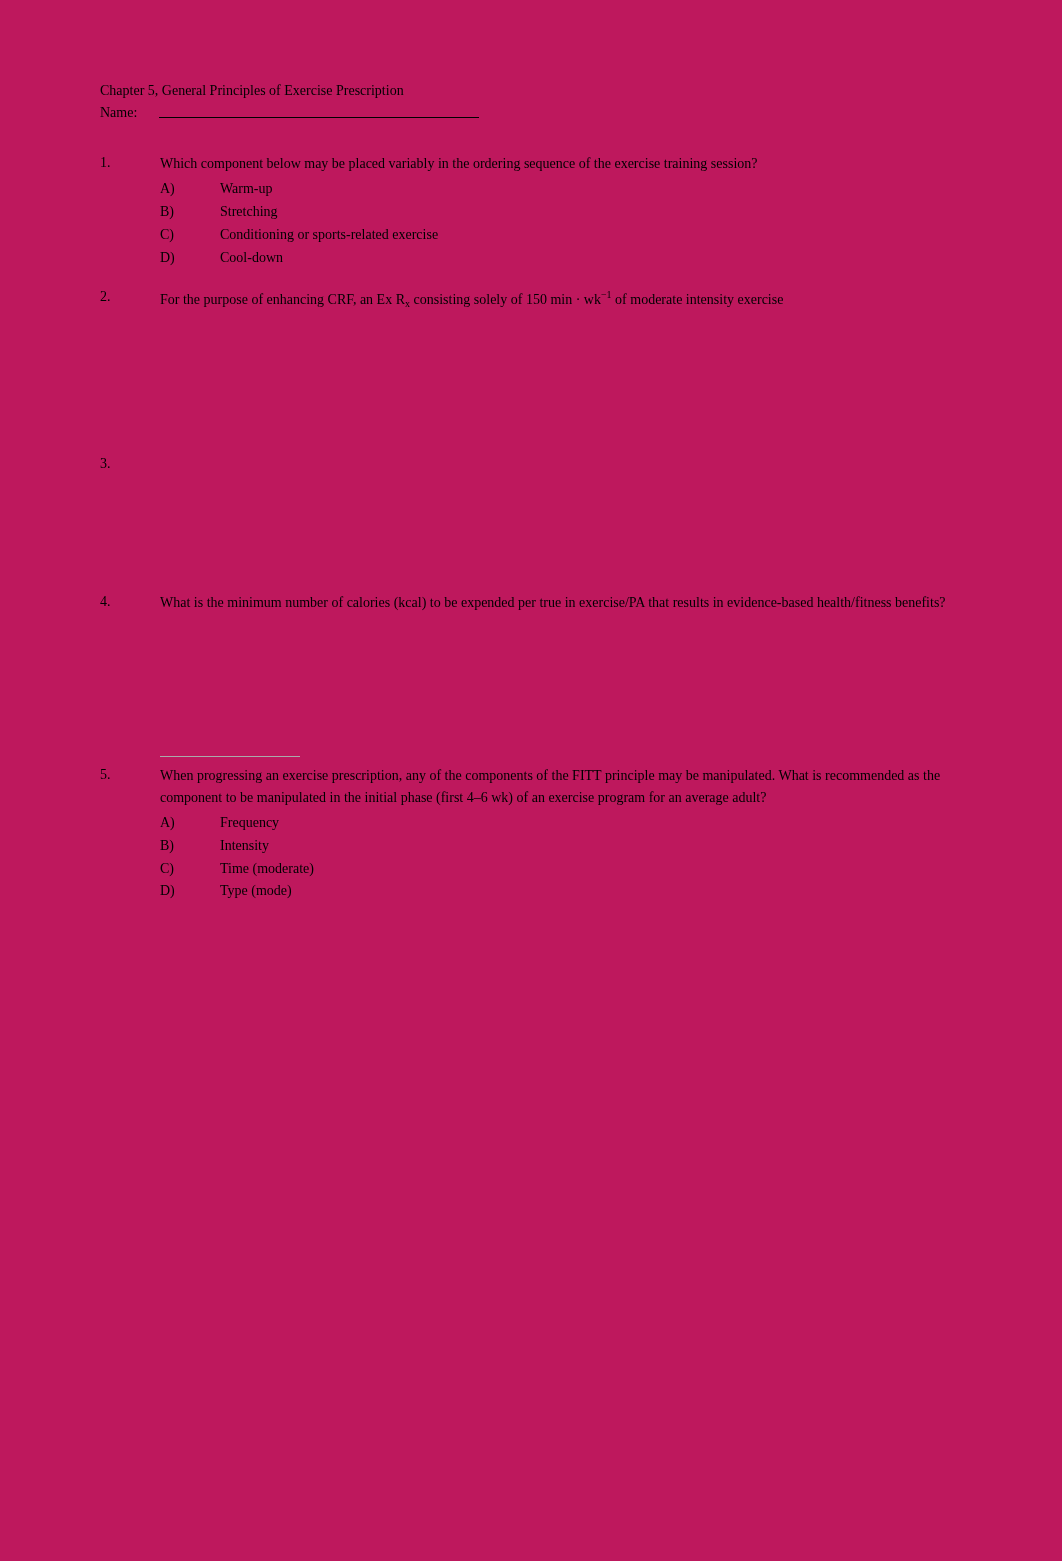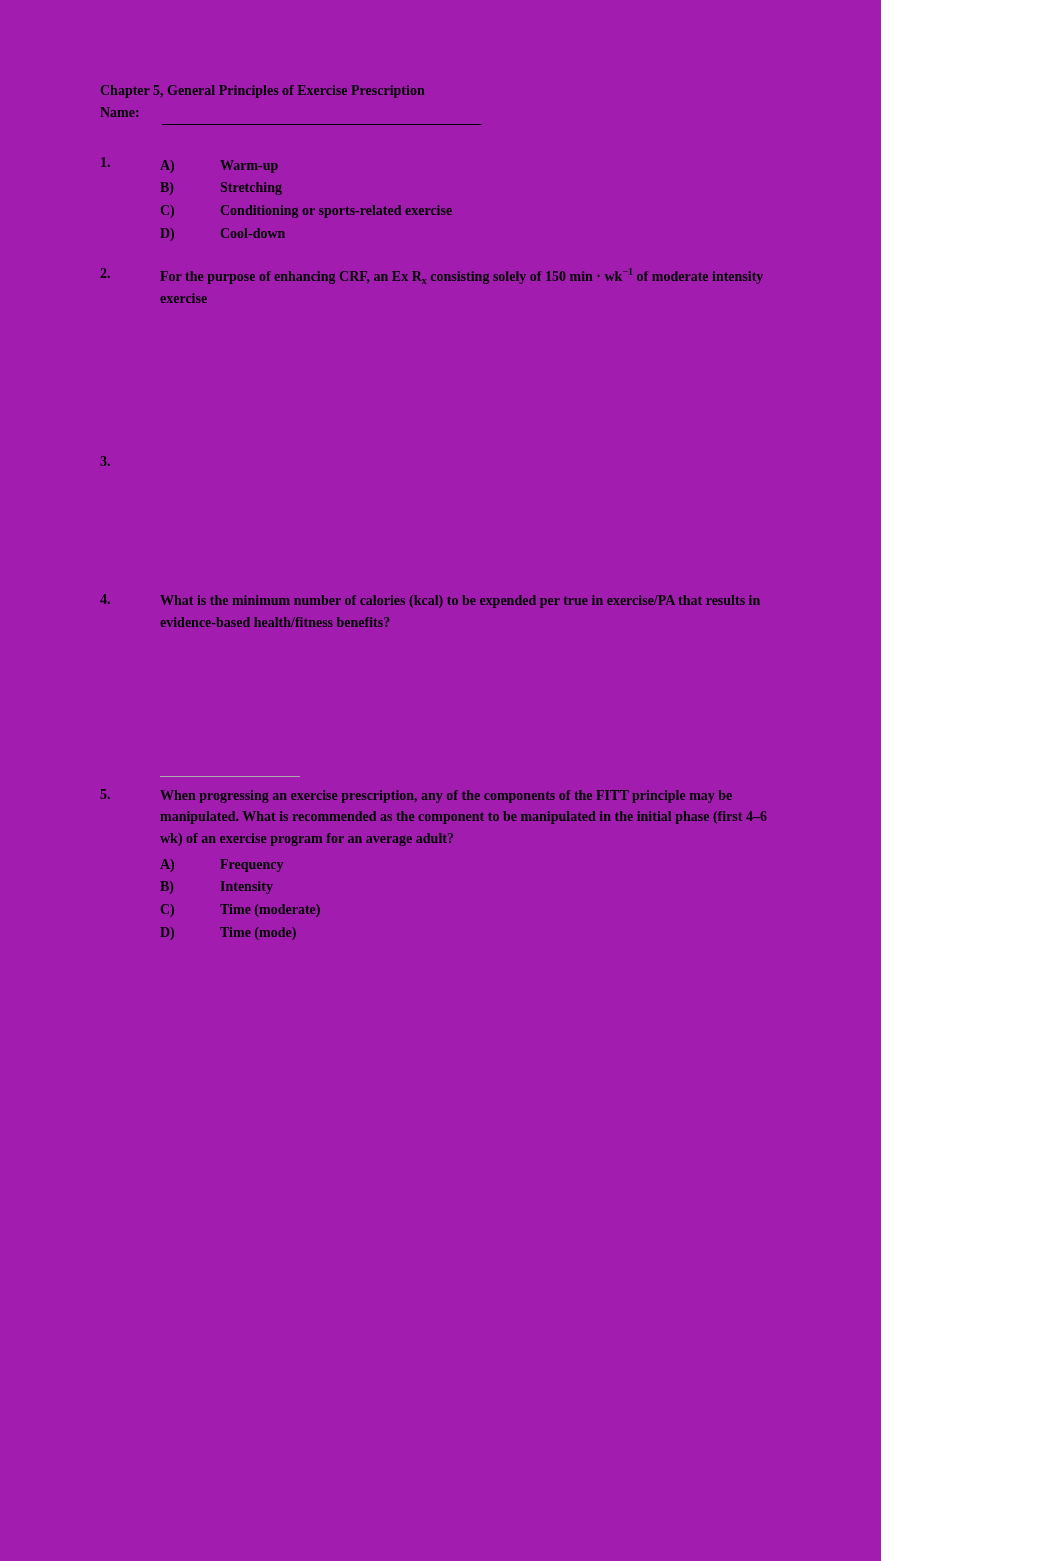--- a/index.html
+++ b/index.html
@@ -11,39 +11,38 @@
     body {
       background: #ffffff;
       font-family: "Times New Roman", Times, serif;
       font-size: 14px;
       color: #000000;
       width: 1062px;
       min-height: 1561px;
     }
 
     .page {
-      width: 881px;
+      width: 1062px;
       min-height: 1561px;
-      background: #a21caf;
+      background: #be185d;
       padding: 80px 100px 80px 100px;
-      font-weight: bold;
     }
 
     .header {
       margin-bottom: 28px;
     }
 
     .header-line {
       font-size: 14px;
       line-height: 1.6;
     }
 
     .name-line {
       display: flex;
-      align-items: flex-end;
+      align-items: flex-start;
       gap: 22px;
     }
 
     .name-underline {
       display: inline-block;
       width: 320px;
       border-bottom: 1px solid #000;
       height: 16px;
     }
 
@@ -135,20 +134,21 @@
       <span class="name-underline"></span>
     </div>
   </div>
 
   <ol class="questions-list">
 
     <li class="question-wrapper">
       <div class="question-item">
         <span class="question-number">1.</span>
         <div class="question-content">
+          <div class="question-text">Which component below may be placed variably in the ordering sequence of the exercise training session?</div>
           <ul class="options-list">
             <li class="option-item">
               <span class="option-letter">A)</span>
               <span class="option-text">Warm-up</span>
             </li>
             <li class="option-item">
               <span class="option-letter">B)</span>
               <span class="option-text">Stretching</span>
             </li>
             <li class="option-item">
@@ -212,21 +212,21 @@
             <li class="option-item">
               <span class="option-letter">B)</span>
               <span class="option-text">Intensity</span>
             </li>
             <li class="option-item">
               <span class="option-letter">C)</span>
               <span class="option-text">Time (moderate)</span>
             </li>
             <li class="option-item">
               <span class="option-letter">D)</span>
-              <span class="option-text">Time (mode)</span>
+              <span class="option-text">Type (mode)</span>
             </li>
           </ul>
         </div>
       </div>
     </li>
 
   </ol>
 
 </div>
 

